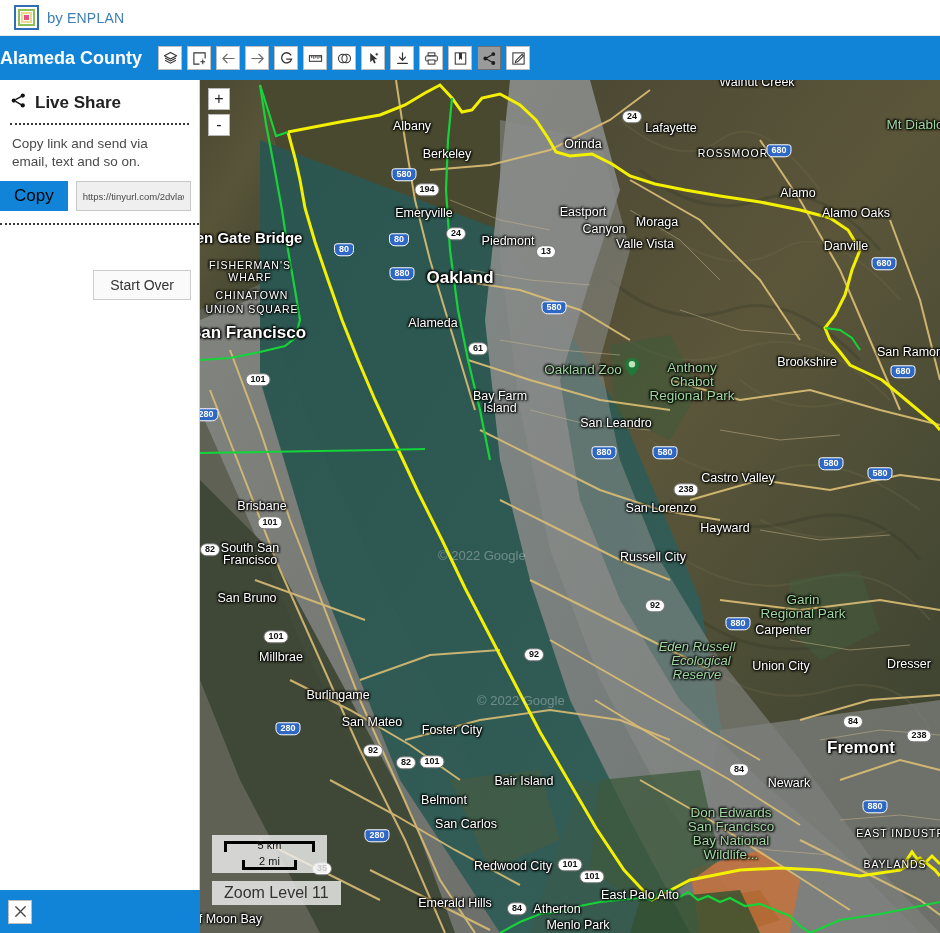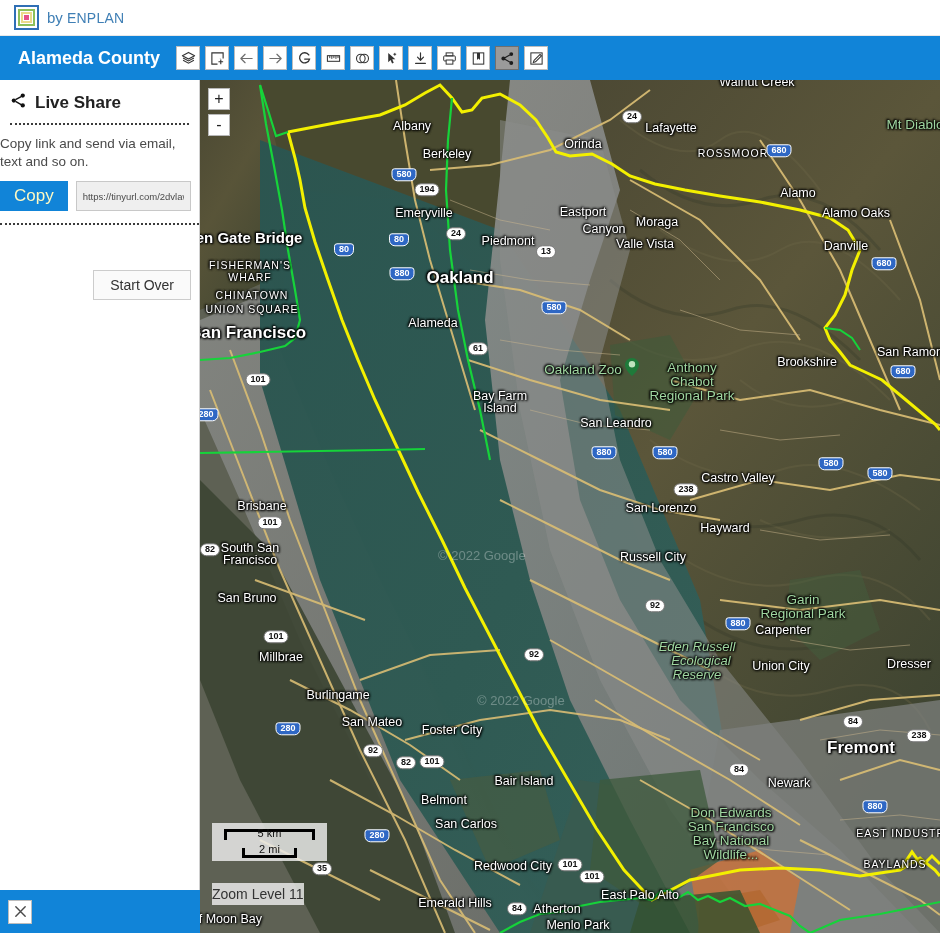--- a/index.html
+++ b/index.html
@@ -48,21 +48,21 @@
   }
   #brand-by .en { font-size: 14px; letter-spacing: .2px; }
 
   
   #toolbar {
     position: absolute; left: 0; top: 36px; width: 940px; height: 44px;
     background: #1184d8;
     display: flex; align-items: center;
   }
   #county-name {
-    margin-left: 18px; color: #ffffff; font-size: 18px; font-weight: bold;
+    color: #ffffff; font-size: 18px; font-weight: bold;
     white-space: nowrap;
   }
   #tool-icons { display: flex; align-items: center; margin-left: 16px; gap: 5px; }
   .tool-btn {
     width: 24px; height: 24px;
     background: #ffffff; border: 1px solid #bdbdbd;
     display: flex; align-items: center; justify-content: center;
     cursor: pointer; padding: 0;
   }
   .tool-btn.active { background: #9a9a9a; border-color: #6f6f6f; }
@@ -77,26 +77,26 @@
   #panel-head {
     display: flex; align-items: center; padding: 12px 28px 6px 10px;
   }
   #panel-head .shareico { margin-right: 8px; }
   #panel-title { font-size: 17px; font-weight: bold; color: #222; }
   .dotrule {
     margin: 4px 10px 0 10px;
     border-top: 2px dotted #3b3b3b; height: 0;
   }
   #panel-desc {
-    padding: 10px 12px 8px 0;
+    padding: 10px 12px 8px 12px;
     font-size: 13.5px; color: #4a4a4a; line-height: 1.35;
   }
   #copy-row { display: flex; align-items: stretch; padding: 0 8px 0 0; margin-top: 2px; }
   #copy-button {
-    background: #1184d8; color: #fef9c3; border: none;
+    background: #1184d8; color: #000000; border: none;
     font-size: 17px; padding: 5px 14px; cursor: pointer;
     font-family: "Liberation Sans", sans-serif;
   }
   #share-url {
     flex: 1; margin-left: 8px;
     background: #efefef; border: 1px solid #c8c8c8;
     font-size: 9.5px; color: #4a4a4a;
     padding: 2px 6px;
     font-family: "Liberation Sans", sans-serif;
     min-width: 0;
@@ -155,22 +155,22 @@
   #scale-km-bar {
     position: absolute; left: 4px; right: 4px; top: 2px; height: 11px;
     border-left: 3px solid #000; border-right: 3px solid #000; border-top: 3px solid #000;
   }
   #scale-mi-bar {
     position: absolute; left: 22px; right: 22px; bottom: 1px; height: 10px;
     border-left: 3px solid #000; border-right: 3px solid #000; border-bottom: 3px solid #000;
   }
   #zoom-level-box {
     background: rgba(238,238,238,0.82);
-    margin-top: 22px; padding: 3px 0; display: inline-block;
-    font-size: 14px; color: #333;
+    margin-top: 8px; padding: 3px 12px; display: inline-block;
+    font-size: 16px; color: #333;
     font-family: "Liberation Sans", sans-serif;
   }
 
   
   .mlabel {
     position: absolute; z-index: 20;
     color: #ffffff; white-space: nowrap;
     text-shadow: 0 0 3px #000, 0 0 3px #000, 1px 1px 2px #000, -1px -1px 2px #000;
     font-family: "Liberation Sans", sans-serif;
     pointer-events: none; transform: translate(-50%,-50%);

